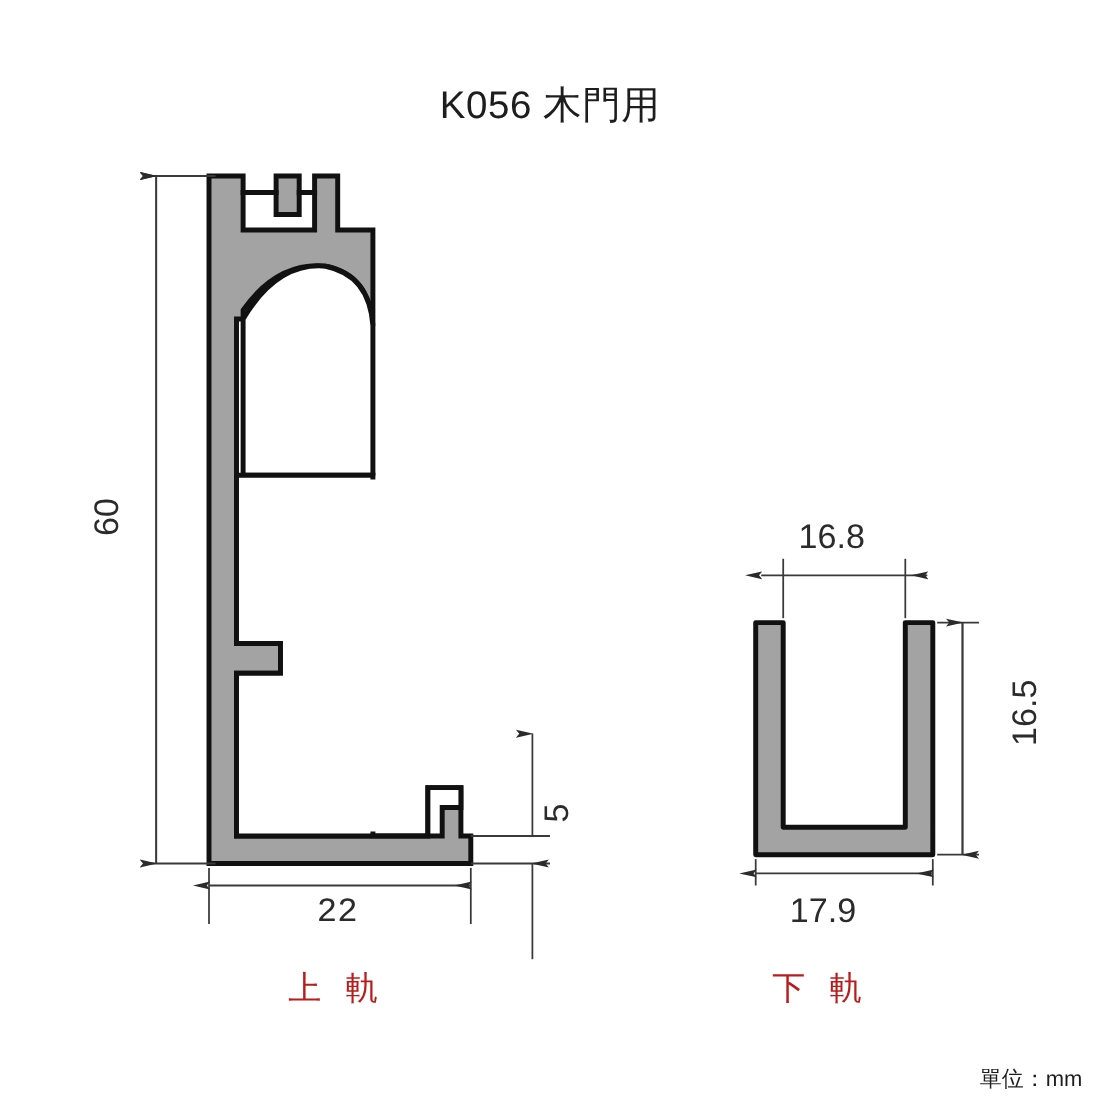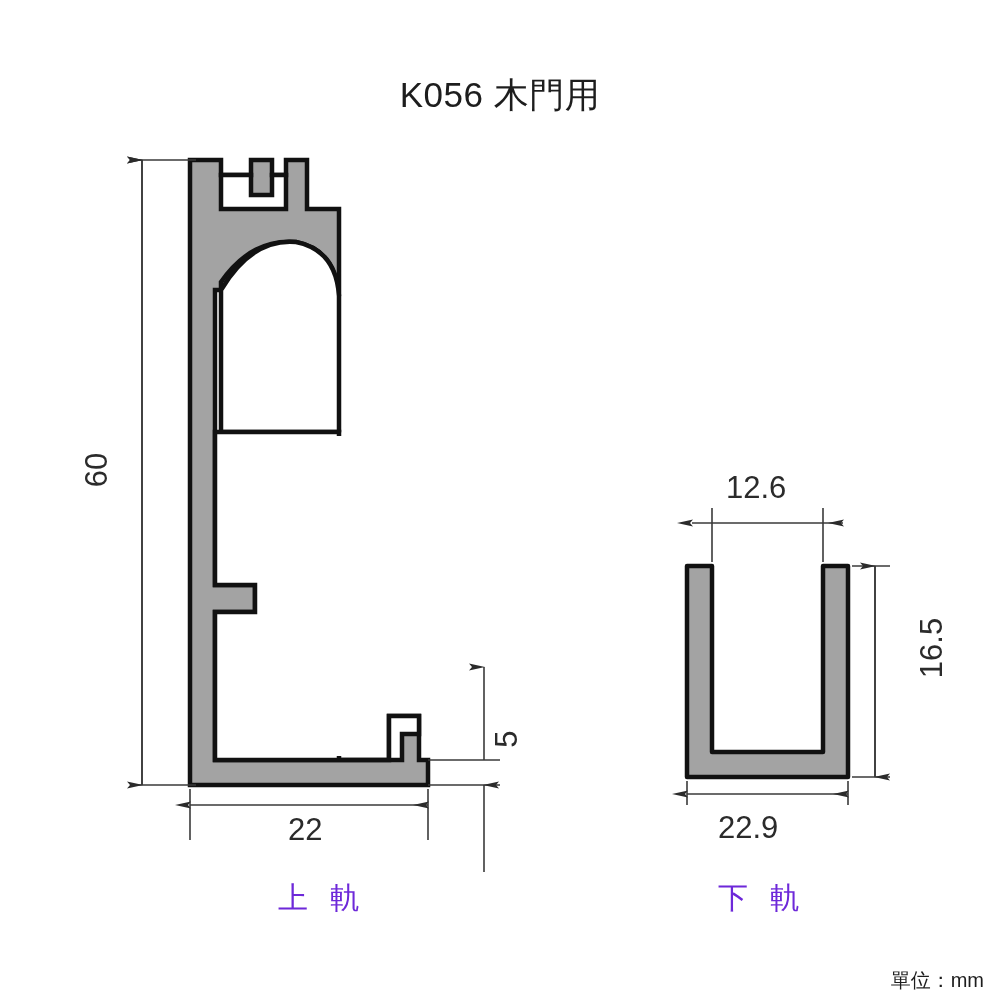--- a/index.html
+++ b/index.html
@@ -36,23 +36,22 @@
     font-size: 35px;
     font-weight: 400;
     letter-spacing: 0.5px;
     color: #1d1d1d;
     white-space: pre;
   }
   .caption {
     position: absolute;
     font-size: 30px;
     letter-spacing: 7px;
-    color: #6d28d9;
-    white-space: pre;
-    margin-left: 16px;
+    color: #b91c1c;
+    white-space: pre;
   }
   .caption-upper { left: 262px; top: 878px; }
   .caption-lower { left: 702px; top: 878px; text-align: center; }
   .unit-note {
     position: absolute;
     right: 16px;
     bottom: 6px;
     font-size: 20px;
     color: #1d1d1d;
     white-space: pre;
@@ -62,21 +61,21 @@
     font-size: 31px;
     color: #2b2b2b;
     white-space: pre;
     letter-spacing: 0px;
   }
   .dim-rot {
     transform: rotate(-90deg);
     transform-origin: 50% 50%;
   }
   .dim-60  { left: 80px;  top: 452px; }
-  .dim-22  { left: 288px; top: 812px; }
+  .dim-22  { left: 288px; top: 812px; font-family: Liberation Mono, monospace; }
   .dim-5   { left: 498px; top: 721px; }
   .dim-112 { left: 726px; top: 470px; }
   .dim-136 { left: 718px; top: 810px; }
   .dim-165 { left: 902px; top: 630px; }
 </style>
 </head>
 <body>
 
 <div id="stage">
 
@@ -204,22 +203,22 @@
       <line x1="875" y1="777" x2="875" y2="566" marker-end="url(#arrInV)"></line>
     </g>
   </svg>
 
   <div class="title">K056 木門用</div>
 
   <div class="dim-label dim-rot dim-60">60</div>
   <div class="dim-label dim-22">22</div>
   <div class="dim-label dim-rot dim-5">5</div>
 
-  <div class="dim-label dim-112">12.6</div>
-  <div class="dim-label dim-136">22.9</div>
+  <div class="dim-label dim-112">16.8</div>
+  <div class="dim-label dim-136">17.9</div>
   <div class="dim-label dim-rot dim-165">16.5</div>
 
   <div class="caption caption-upper">上 軌</div>
   <div class="caption caption-lower">下 軌</div>
 
   <div class="unit-note">單位：mm</div>
 
 </div>
 
 </body></html>

